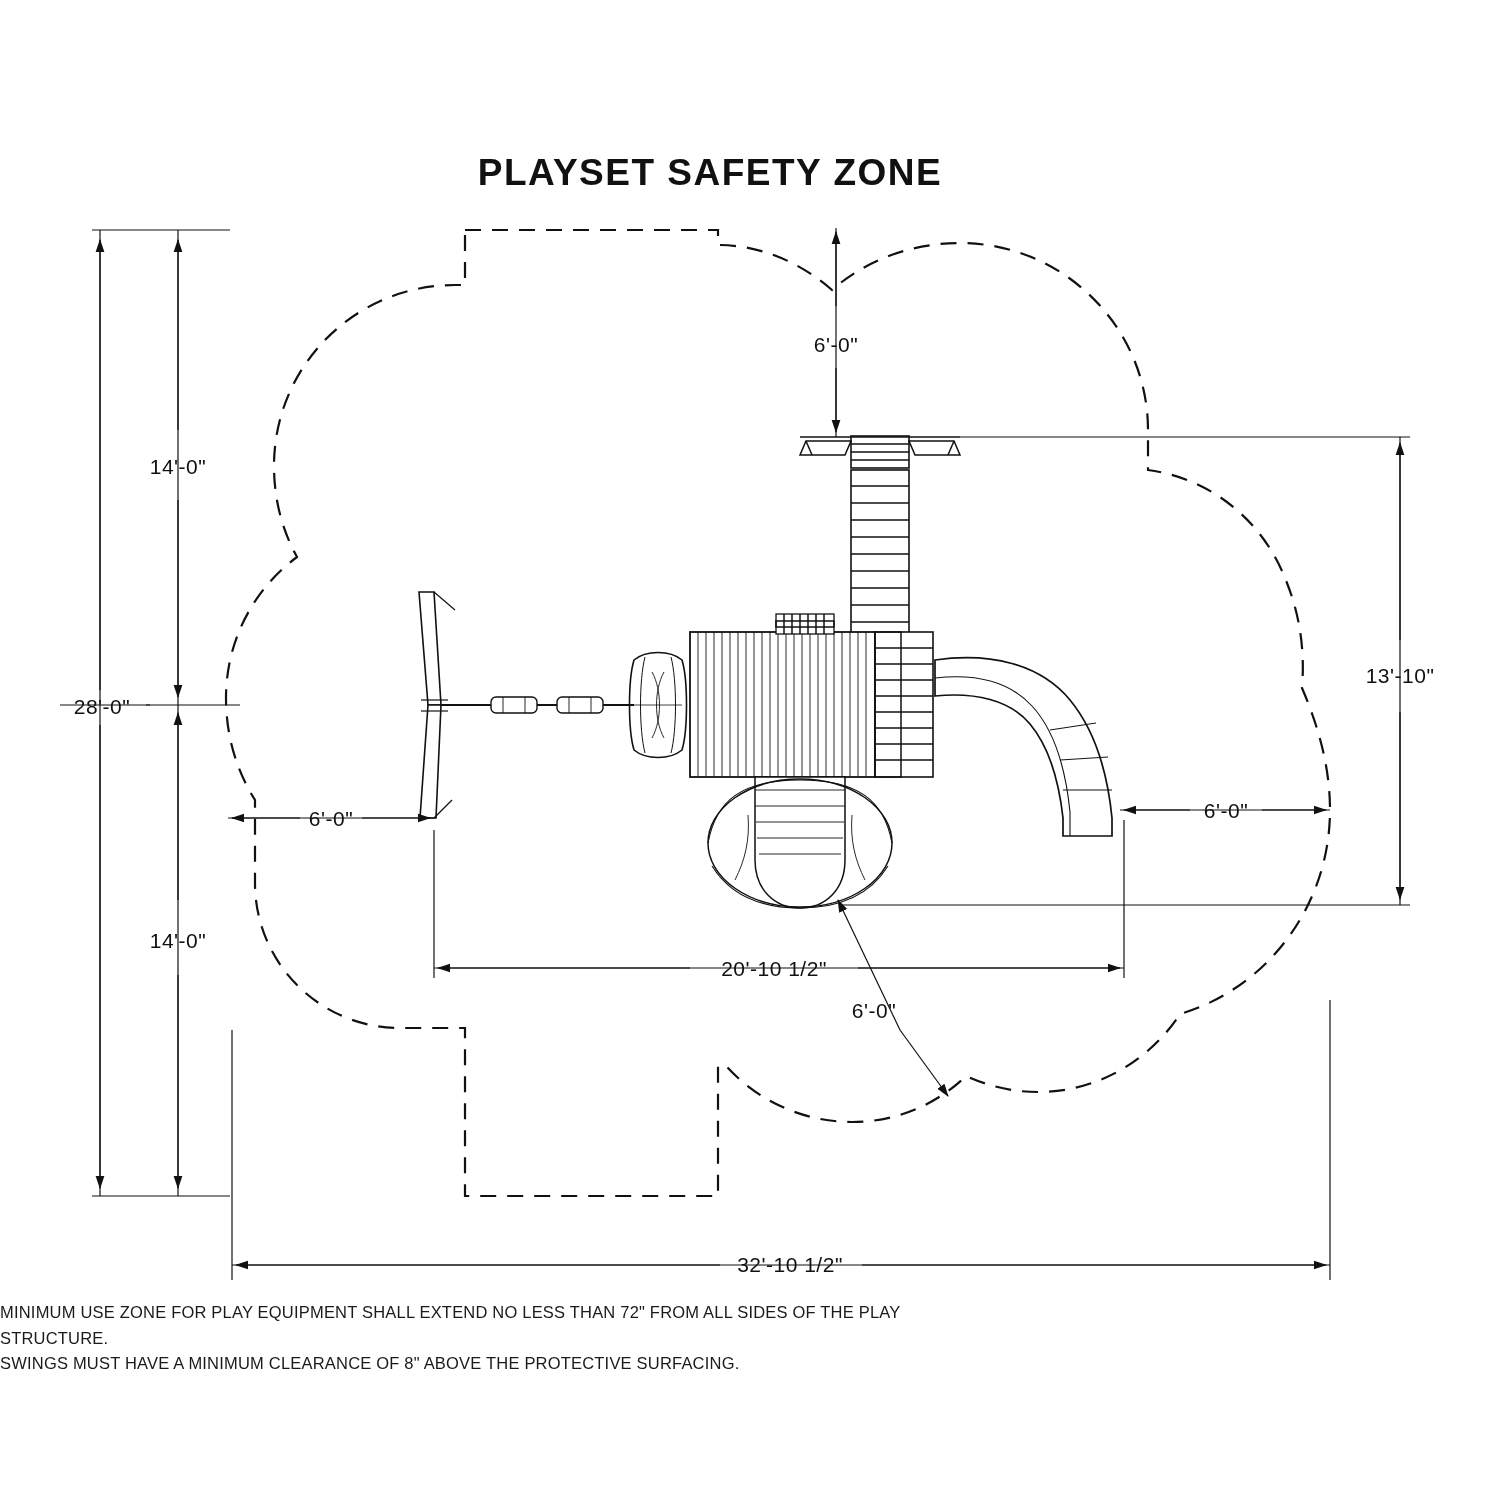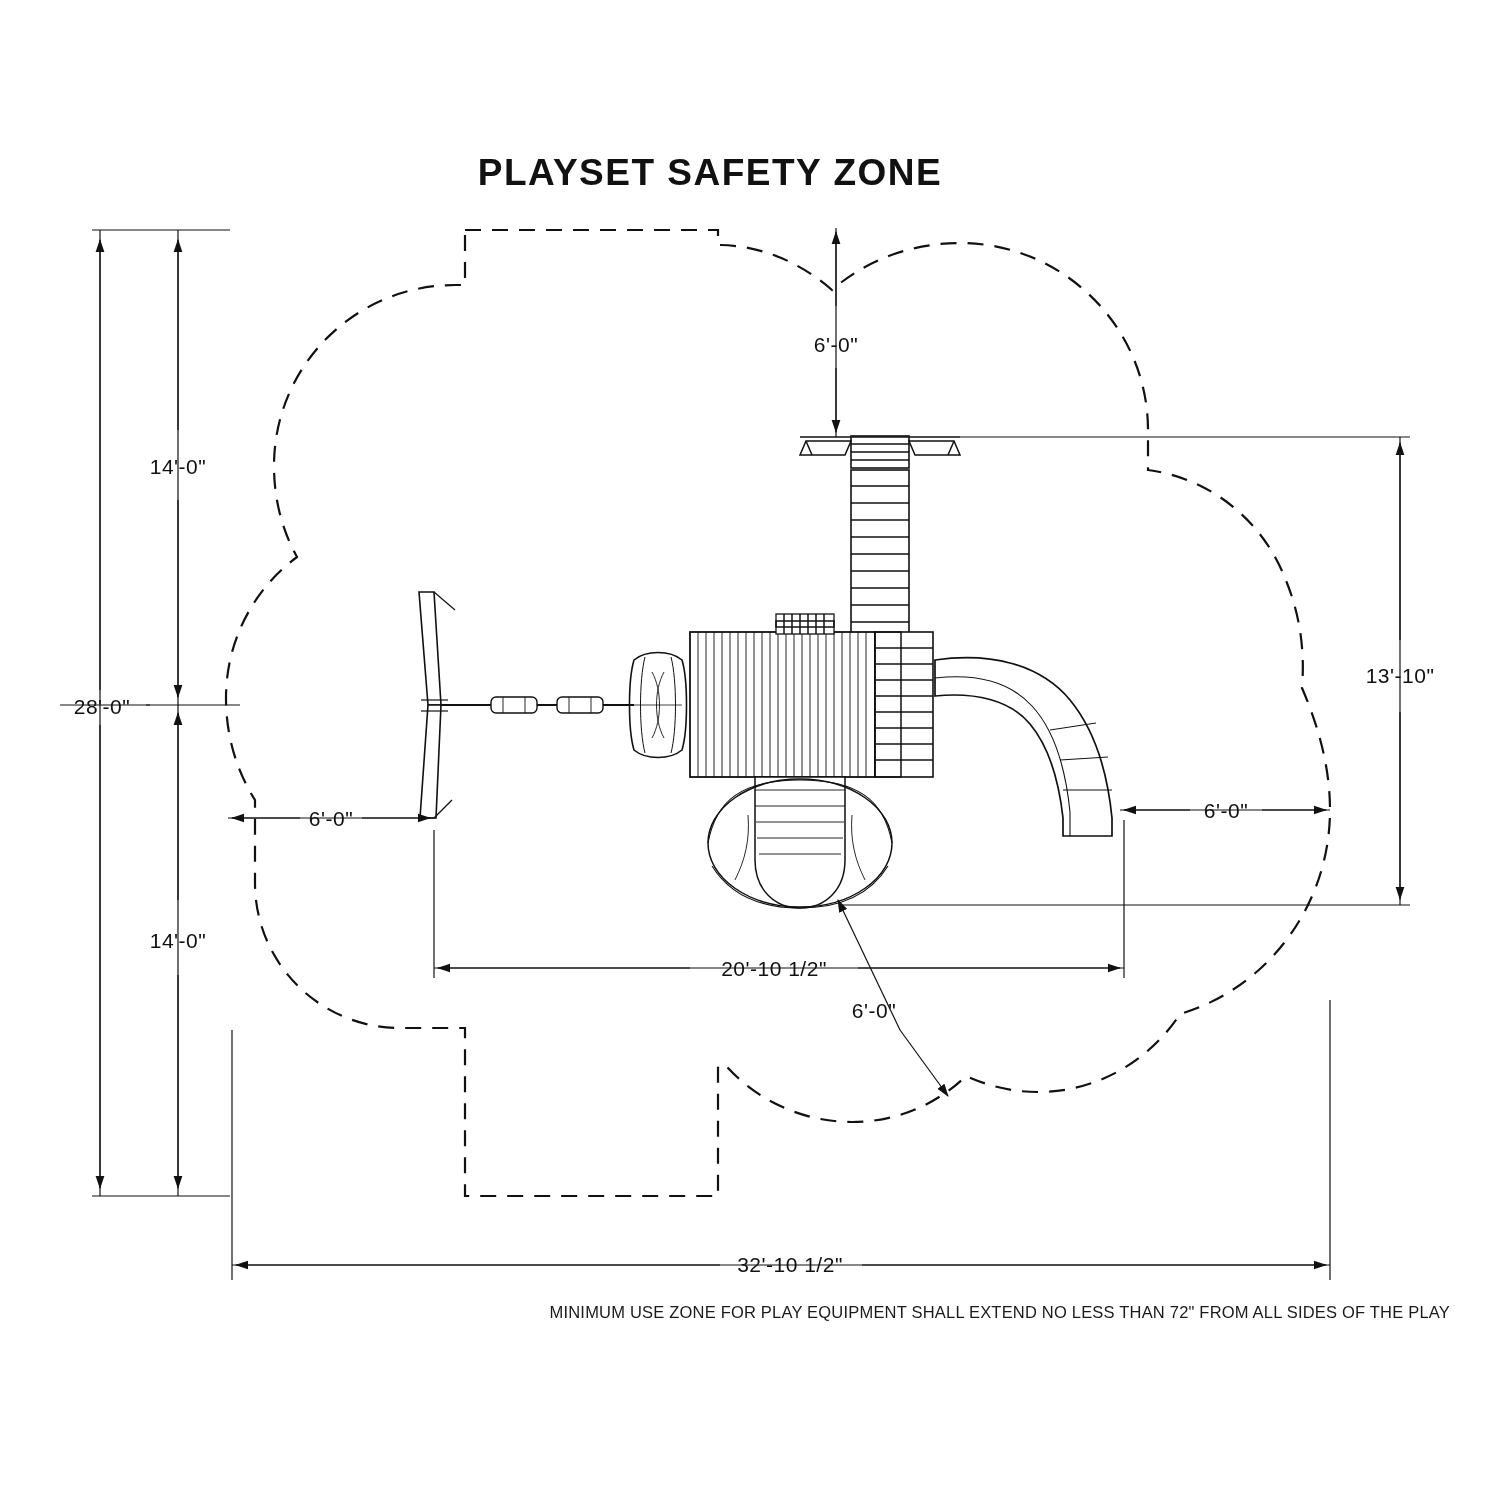--- a/index.html
+++ b/index.html
@@ -37,21 +37,21 @@
     left: 0;
     top: 0;
     width: 1500px;
     height: 1500px;
   }
   .notes {
     position: absolute;
     left: 0;
     top: 1300px;
     width: 1450px;
-    text-align: right;
+    text-align: left;
     font-size: 16.5px;
     line-height: 1.55;
     letter-spacing: 0.2px;
     color: #1a1a1a;
   }
   .notes div { white-space: pre-wrap; }
   text {
     font-family: "Liberation Sans", sans-serif;
     fill: #111;
   }
@@ -325,15 +325,17 @@
       <text x="774" y="976" text-anchor="middle" font-size="21" letter-spacing="0.5">20'-10 1/2"</text>
 
       <text x="874" y="1018" text-anchor="middle" font-size="21" letter-spacing="0.5">6'-0"</text>
 
       <text x="790" y="1272" text-anchor="middle" font-size="21" letter-spacing="0.5">32'-10 1/2"</text>
     </g>
   </svg>
 
   <div class="notes">
     <div>MINIMUM USE ZONE FOR PLAY EQUIPMENT SHALL EXTEND NO LESS THAN 72" FROM ALL SIDES OF THE PLAY</div>
+    <div>STRUCTURE.</div>
+    <div>SWINGS MUST HAVE A MINIMUM CLEARANCE OF 8" ABOVE THE PROTECTIVE SURFACING.</div>
   </div>
 
 </div>
 
 </body></html>

